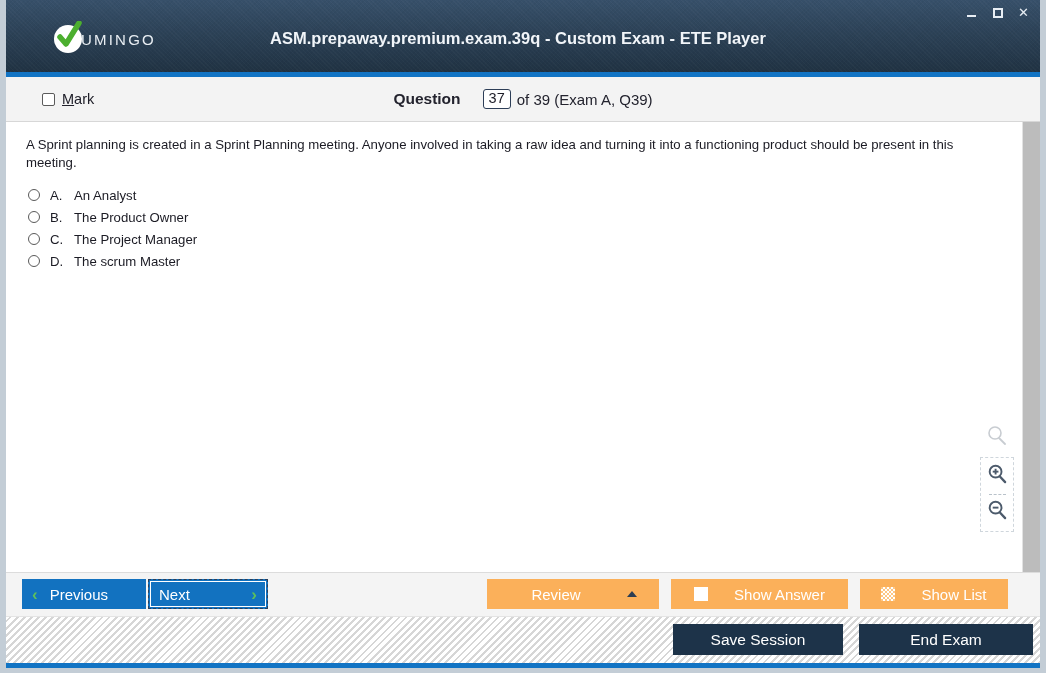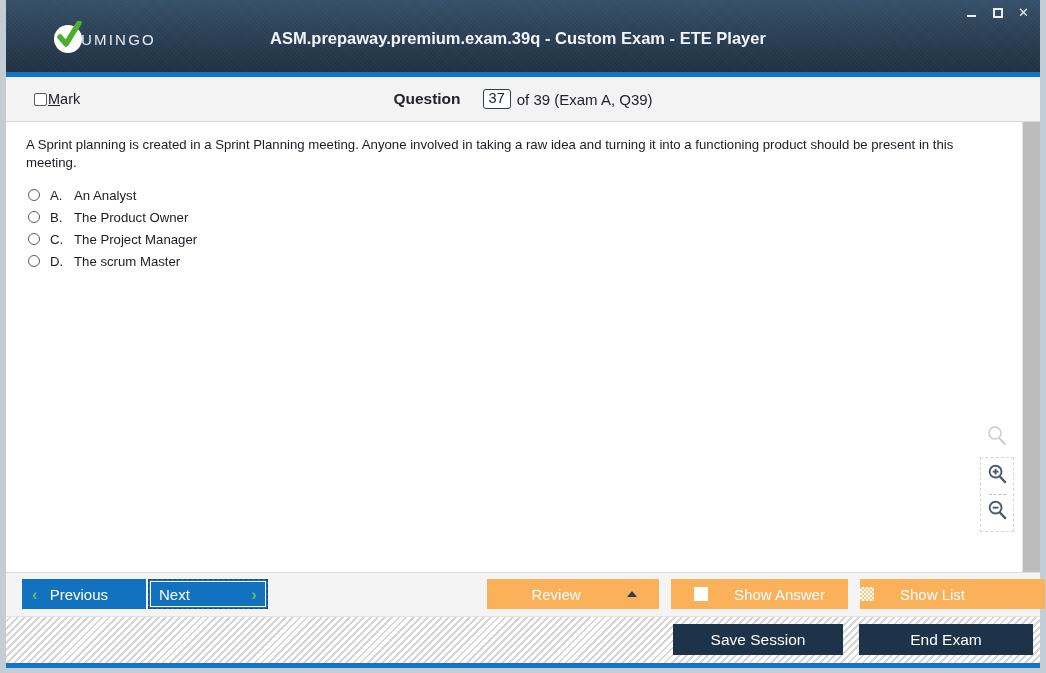--- a/index.html
+++ b/index.html
@@ -106,22 +106,22 @@
     position: relative;
     height: 45px;
     background: #f3f3f3;
     border-bottom: 1px solid #d7d7d7;
     display: flex;
     align-items: center;
   }
   #mark-control {
     display: flex;
     align-items: center;
-    gap: 1px;
-    margin-left: 28px;
+    gap: 7px;
+    margin-left: 36px;
   }
   #mark-checkbox {
     width: 13px;
     height: 13px;
     border: 1px solid #5b5b5b;
     border-radius: 2px;
     background: #fff;
     display: inline-block;
   }
   #mark-label {
@@ -284,21 +284,21 @@
   #btn-review { left: 481px; width: 172px; justify-content: center; padding-right: 34px; position: absolute; }
   #review-caret {
     position: absolute;
     right: 22px; top: 12px;
     width: 0; height: 0;
     border-left: 5px solid transparent;
     border-right: 5px solid transparent;
     border-bottom: 6px solid #2c3d52;
   }
   #btn-show-answer { left: 665px; width: 177px; justify-content: center; gap: 26px; }
-  #btn-show-list   { left: 854px; width: 185px; justify-content: flex-start; gap: 26px; }
+  #btn-show-list   { left: 854px; width: 148px; justify-content: center; gap: 26px; }
   .sq-icon {
     width: 14px; height: 14px;
     background: #ffffff;
     display: inline-block;
     flex: 0 0 auto;
   }
   .sq-icon.dashed { background:
       repeating-conic-gradient(#ffffff 0% 25%, #fdc684 0% 50%) 0 0 / 4px 4px; }
 
   

